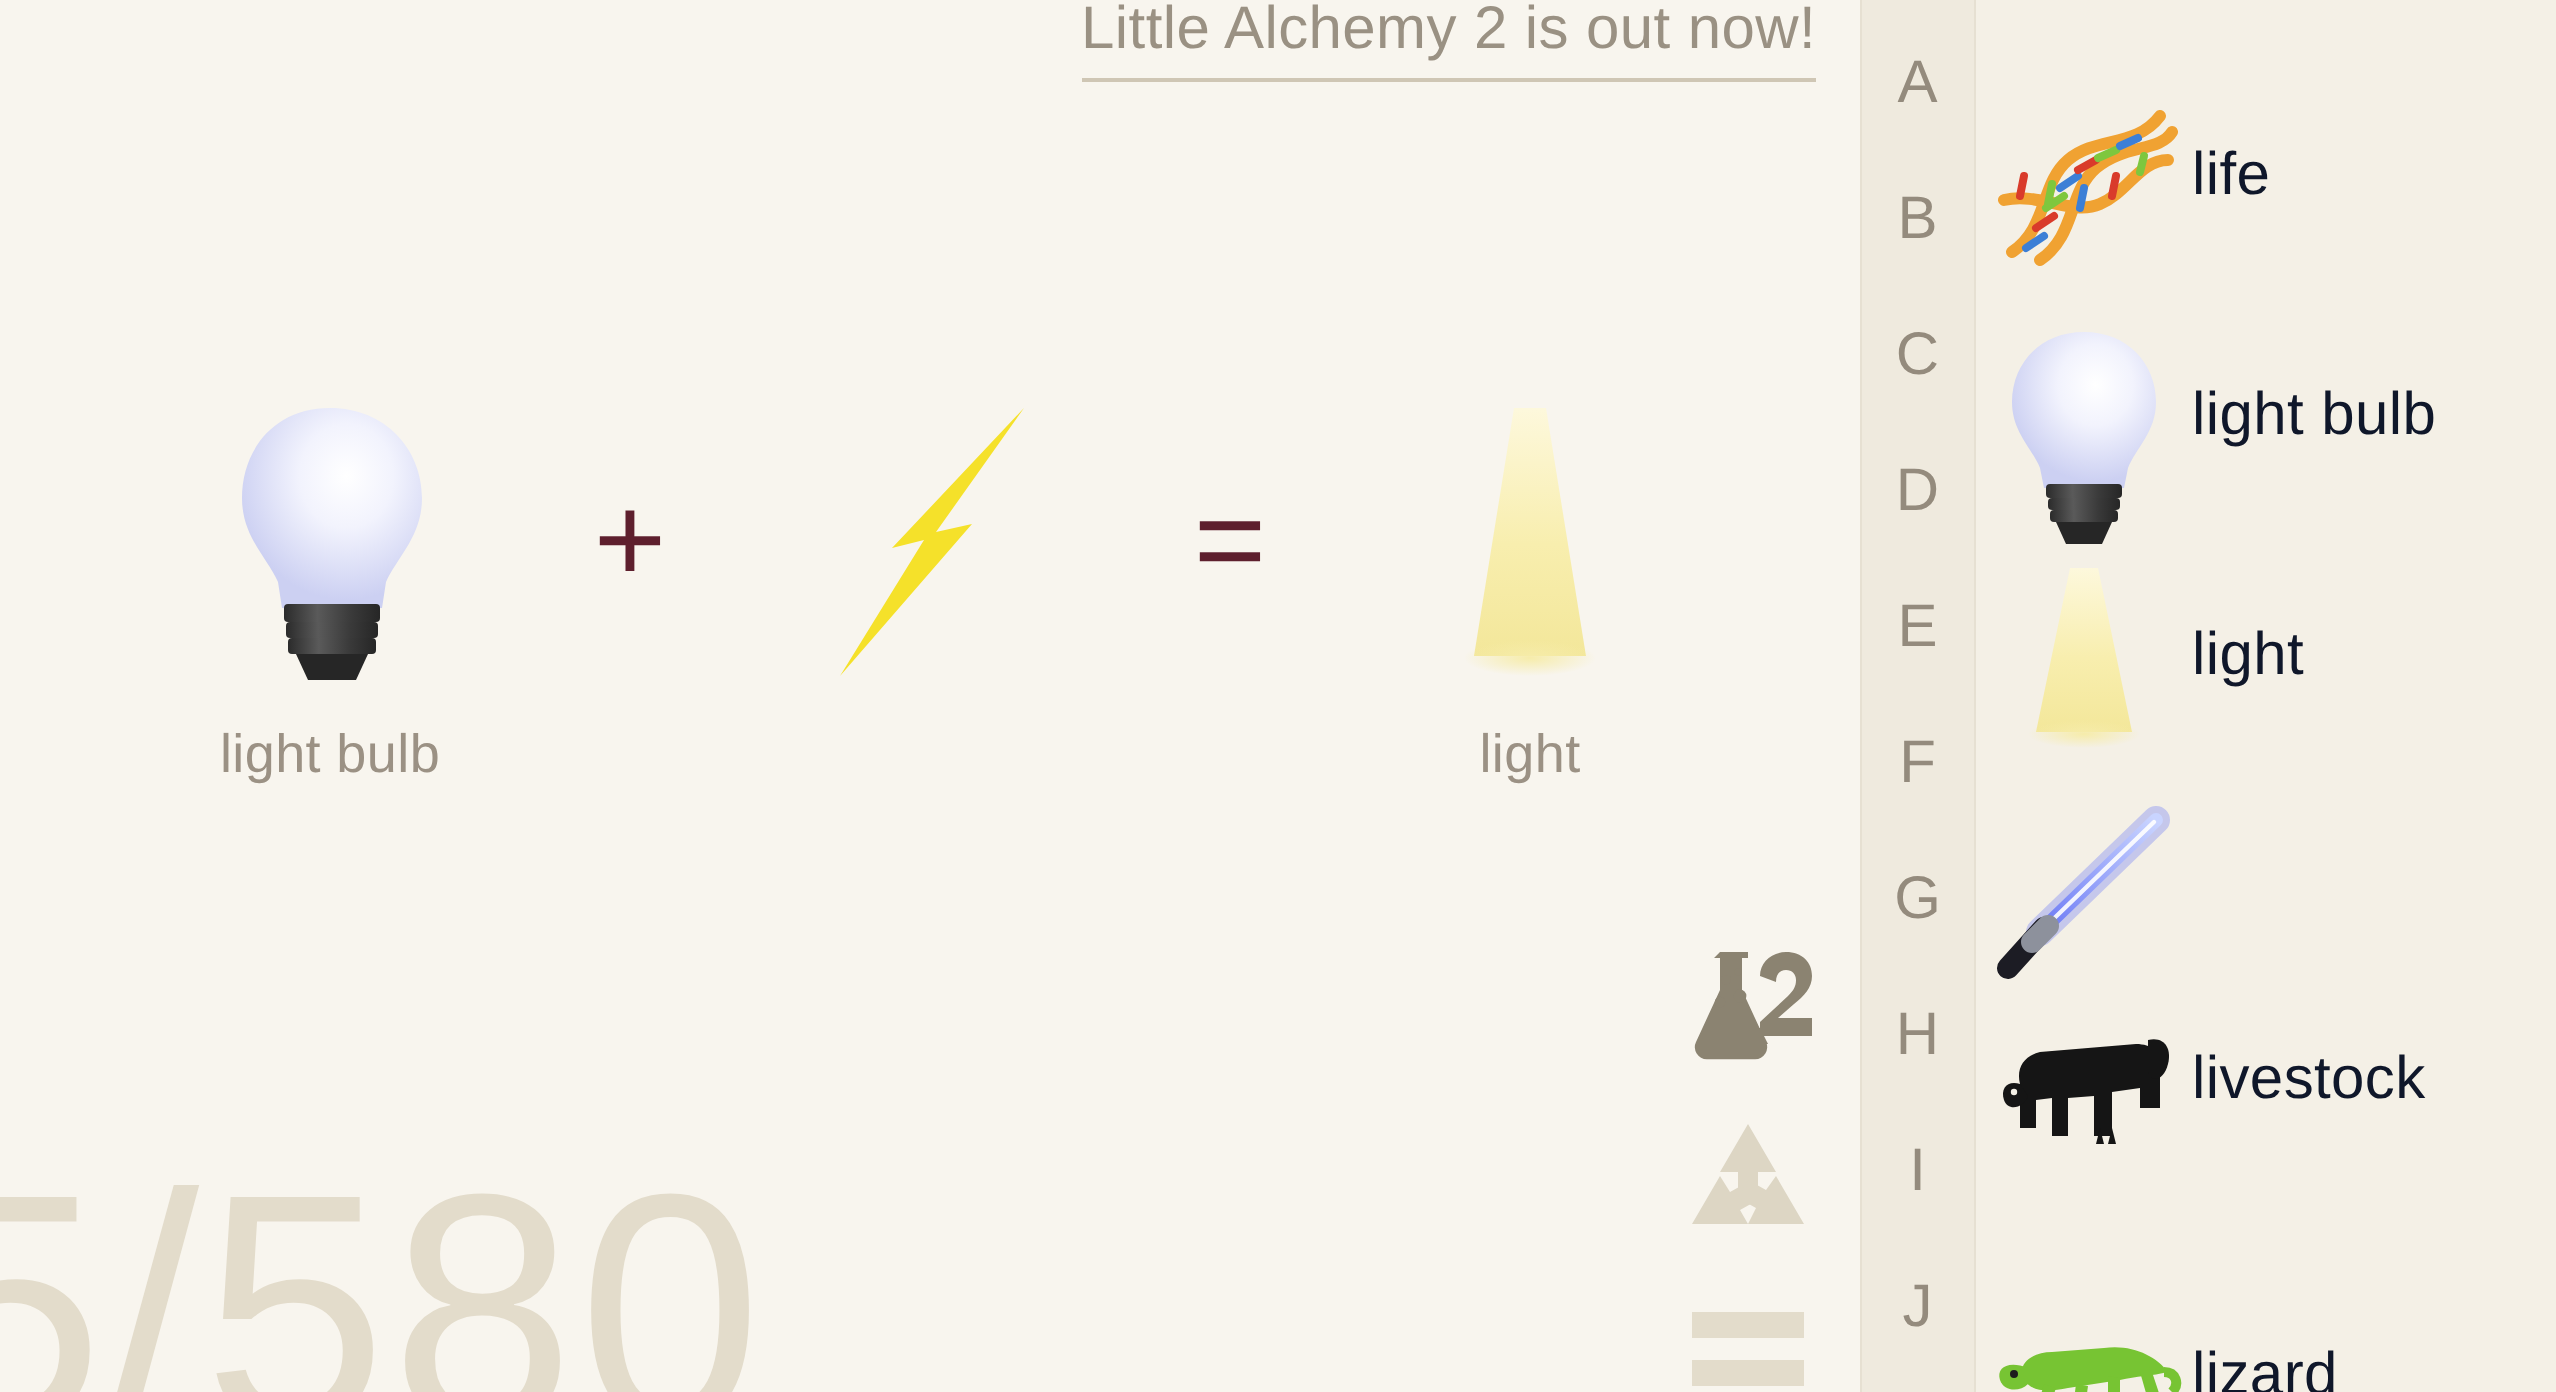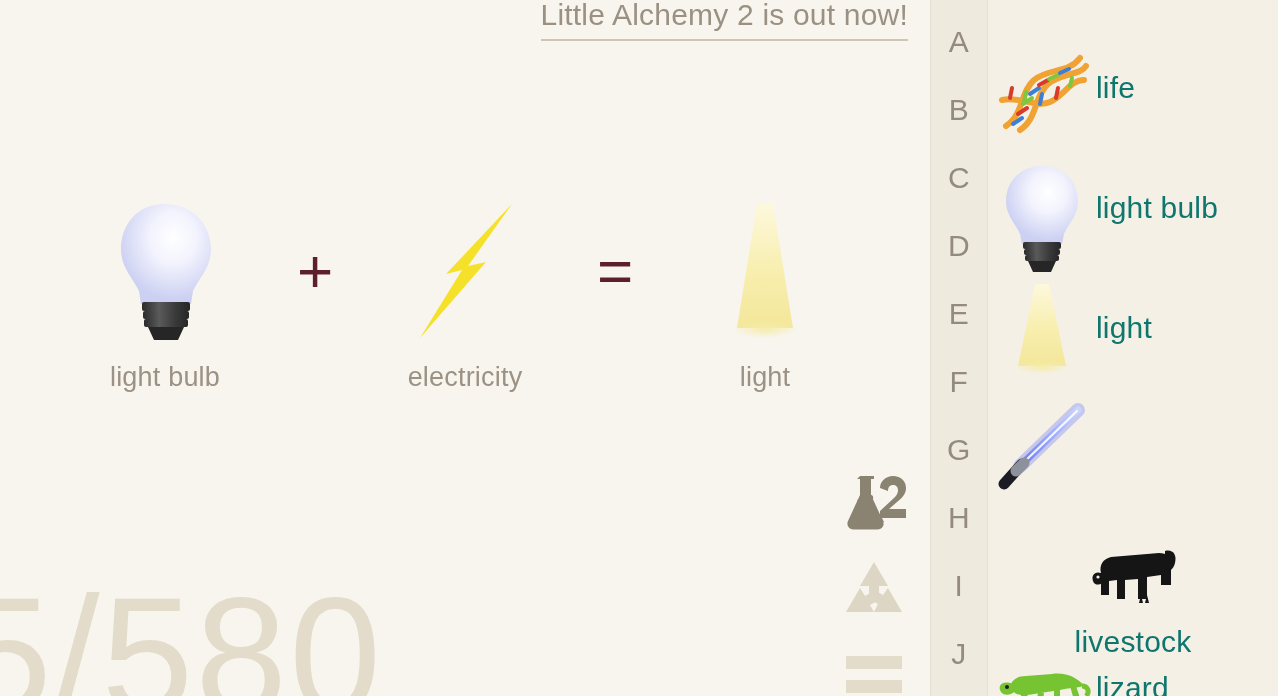--- a/index.html
+++ b/index.html
@@ -96,21 +96,21 @@
   #list{
     position:absolute; left:988px; top:0; width:290px; height:696px;
     background:#f4f0e6; z-index:2; overflow:hidden;
   }
   .row{
     position:absolute; left:0; width:290px; height:120px;
     display:flex; align-items:center; cursor:pointer;
   }
   .row .art{ width:108px; height:108px; flex:0 0 108px; display:flex; align-items:center; justify-content:center; position:relative; }
   .row .lbl{
-    font-size:30px; font-weight:300; color:#0f766e; white-space:nowrap; letter-spacing:.2px;
+    font-size:30px; font-weight:300; color:#0f172a; white-space:nowrap; letter-spacing:.2px;
   }
 
   svg{ display:block; overflow:visible; }
 </style>
 </head>
 <body>
 
 <div class="paper-tex"></div>
 
 <div id="workspace">
@@ -148,21 +148,20 @@
     </div>
 
     <div class="op plus">+</div>
 
     <div class="combo-item" id="slot-elec">
       <div class="art">
         <svg width="130" height="150" viewBox="0 0 130 150">
           <path d="M112 8 L46 78 L62 74 L20 142 L86 66 L68 70 Z" fill="#f5e12a"></path>
         </svg>
       </div>
-      <div class="lbl">electricity</div>
     </div>
 
     <div class="op eq">=</div>
 
     <div class="combo-item" id="slot-light">
       <div class="art">
         <svg width="120" height="150" viewBox="0 0 120 150">
           <defs>
             <linearGradient id="beamG" x1="0.5" y1="0" x2="0.5" y2="1">
               <stop offset="0%" stop-color="#fdf8dc"></stop>
@@ -319,21 +318,21 @@
             </linearGradient>
           </defs>
           <line x1="26" y1="66" x2="84" y2="10" stroke="#6f7ef7" stroke-width="14" stroke-linecap="round" opacity="0.35"></line>
           <line x1="26" y1="66" x2="84" y2="10" stroke="url(#sb2)" stroke-width="7" stroke-linecap="round"></line>
           <line x1="27" y1="65" x2="83" y2="11" stroke="#ffffff" stroke-width="2.2" stroke-linecap="round" opacity="0.9"></line>
           <line x1="10" y1="84" x2="28" y2="64" stroke="#1c1c24" stroke-width="11" stroke-linecap="round"></line>
           <line x1="22" y1="71" x2="30" y2="63" stroke="#8d919c" stroke-width="11" stroke-linecap="round"></line>
         </svg>
       </div>
     </div>
-    <div class="row" style="top: 517px; flex-direction: column;">
+    <div class="row" style="top: 480px;">
       <div class="art">
         <svg width="96" height="96" viewBox="0 0 96 96">
           <g fill="#151515">
             <path d="M16 50 C14 42 18 36 26 34 L74 30 C82 30 86 34 86 42 L86 62 L76 62 L76 52 L62 54 L62 76 L53 76 L53 56 L40 57 L40 76 L32 76 L32 57 L24 58 L24 72 L16 72 Z"></path>
             <path d="M16 50 C10 48 6 52 8 58 C10 64 18 62 20 56 Z"></path>
             <circle cx="13" cy="54" r="1.6" fill="#f4f0e6"></circle>
             <path d="M80 28 C88 26 92 32 90 40 C88 48 82 50 80 44 Z"></path>
             <path d="M56 72 L58 80 L54 80 Z"></path>
             <path d="M62 72 L64 80 L60 80 Z"></path>
           </g>

